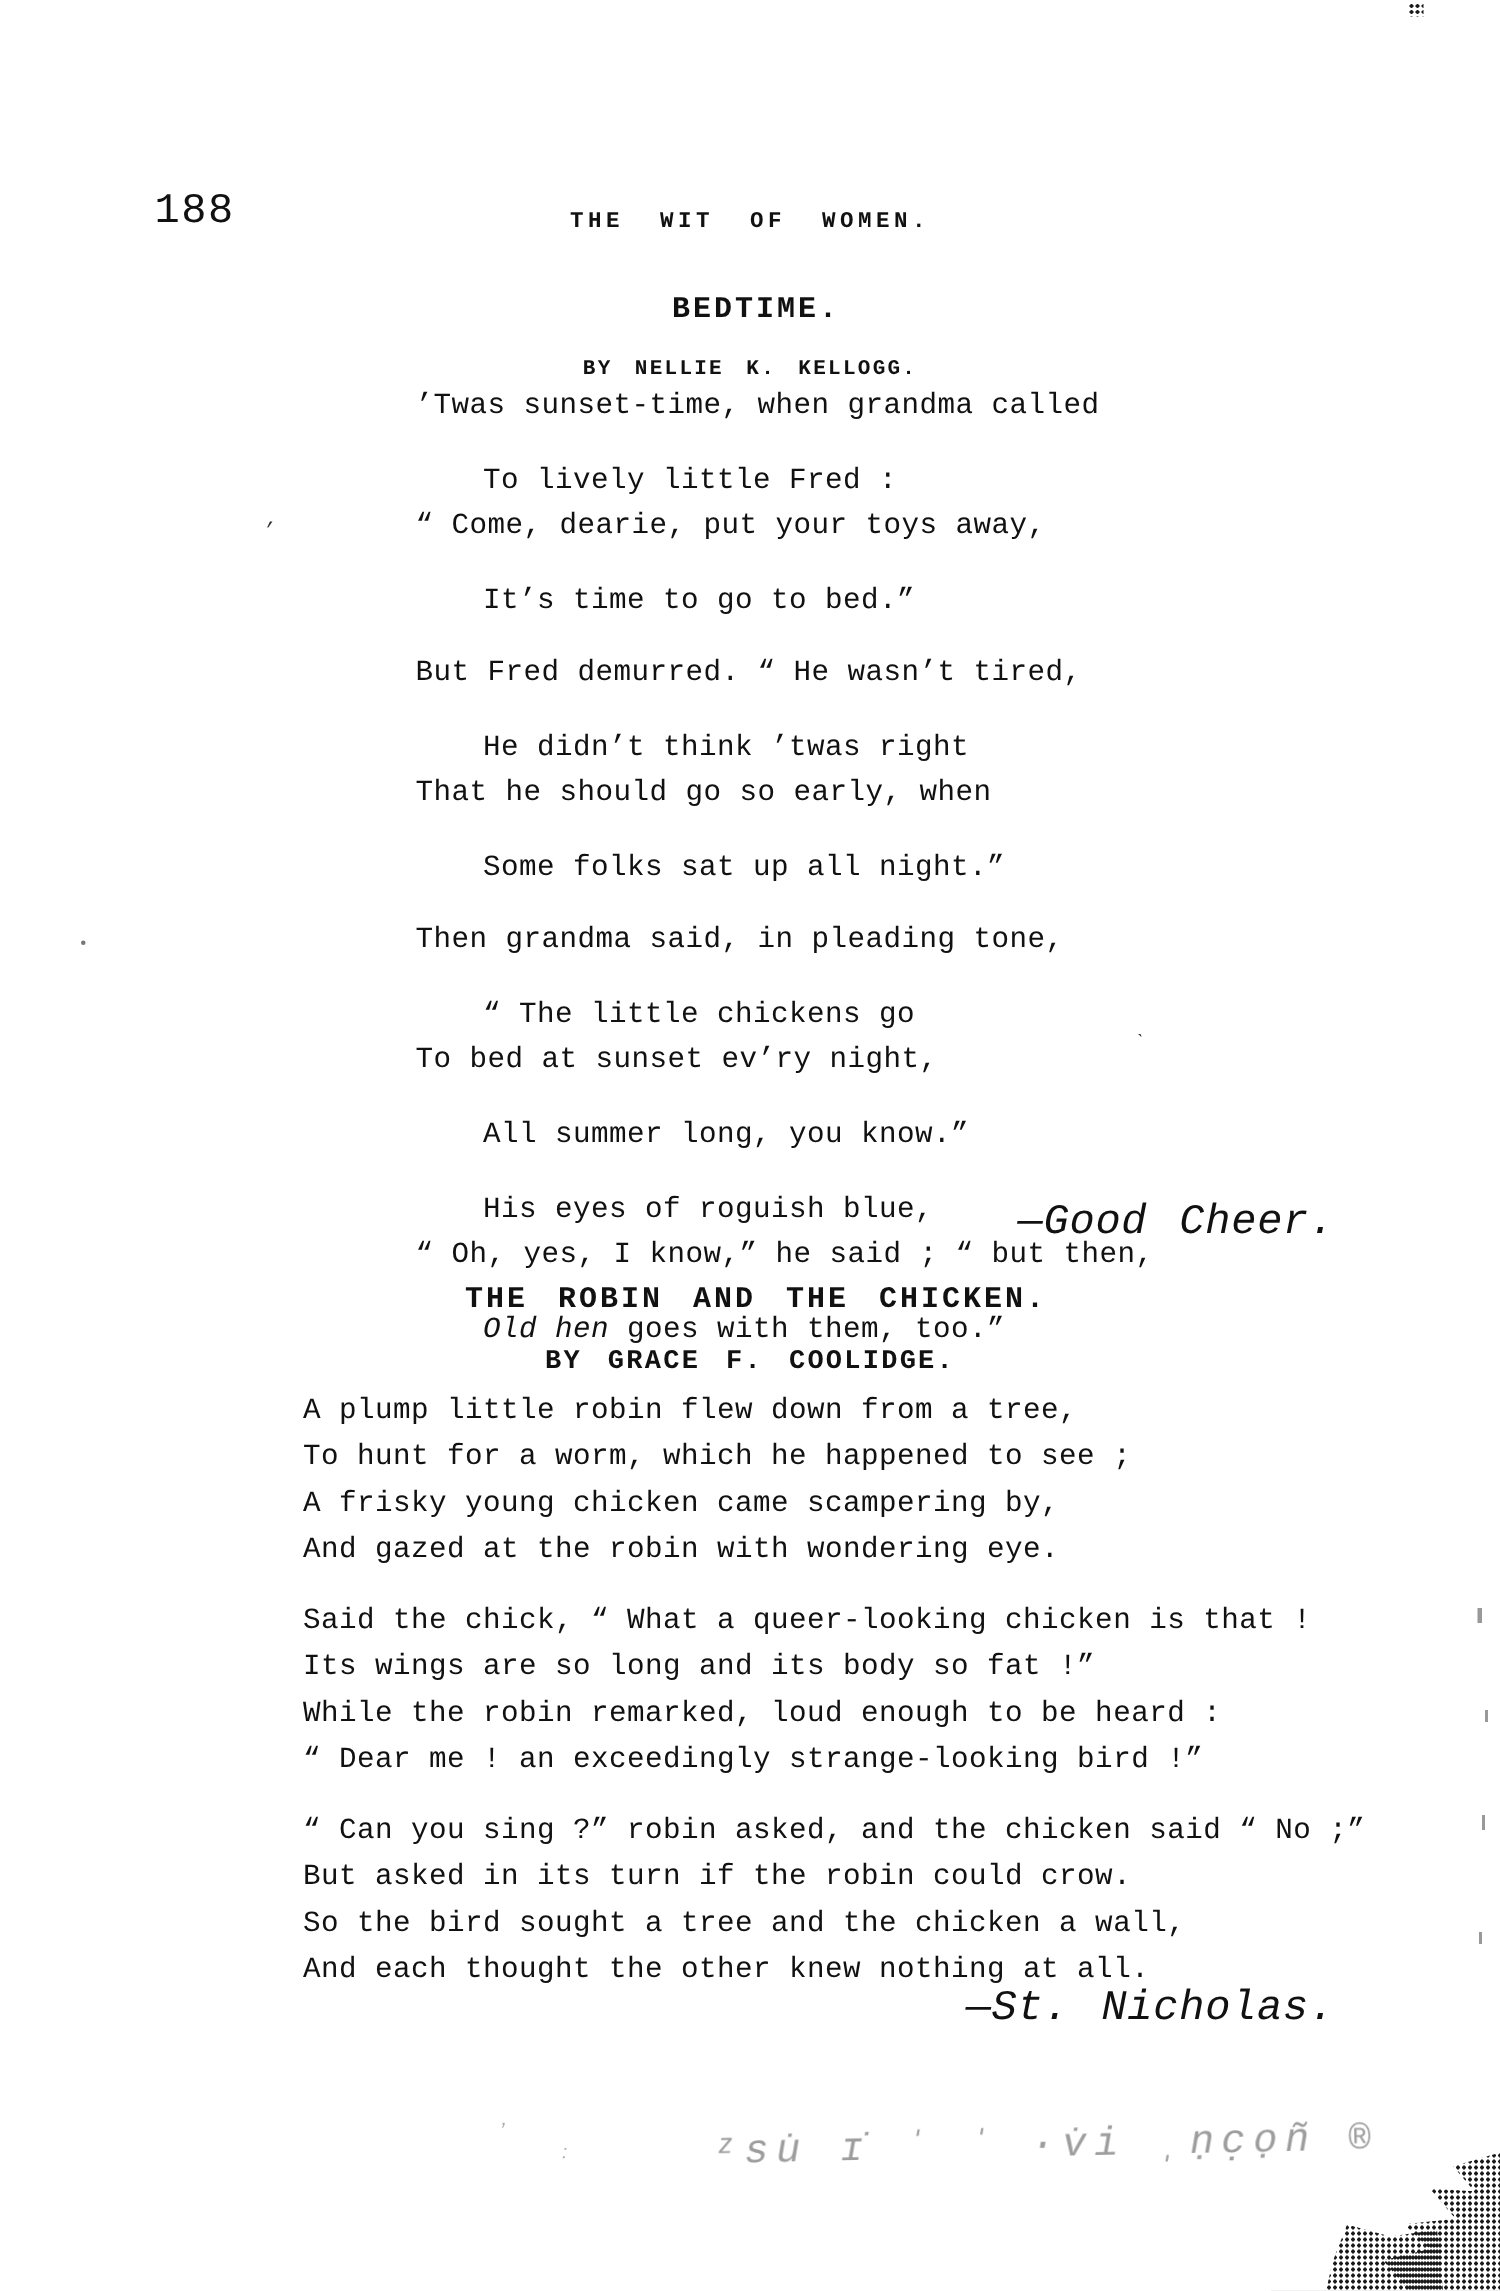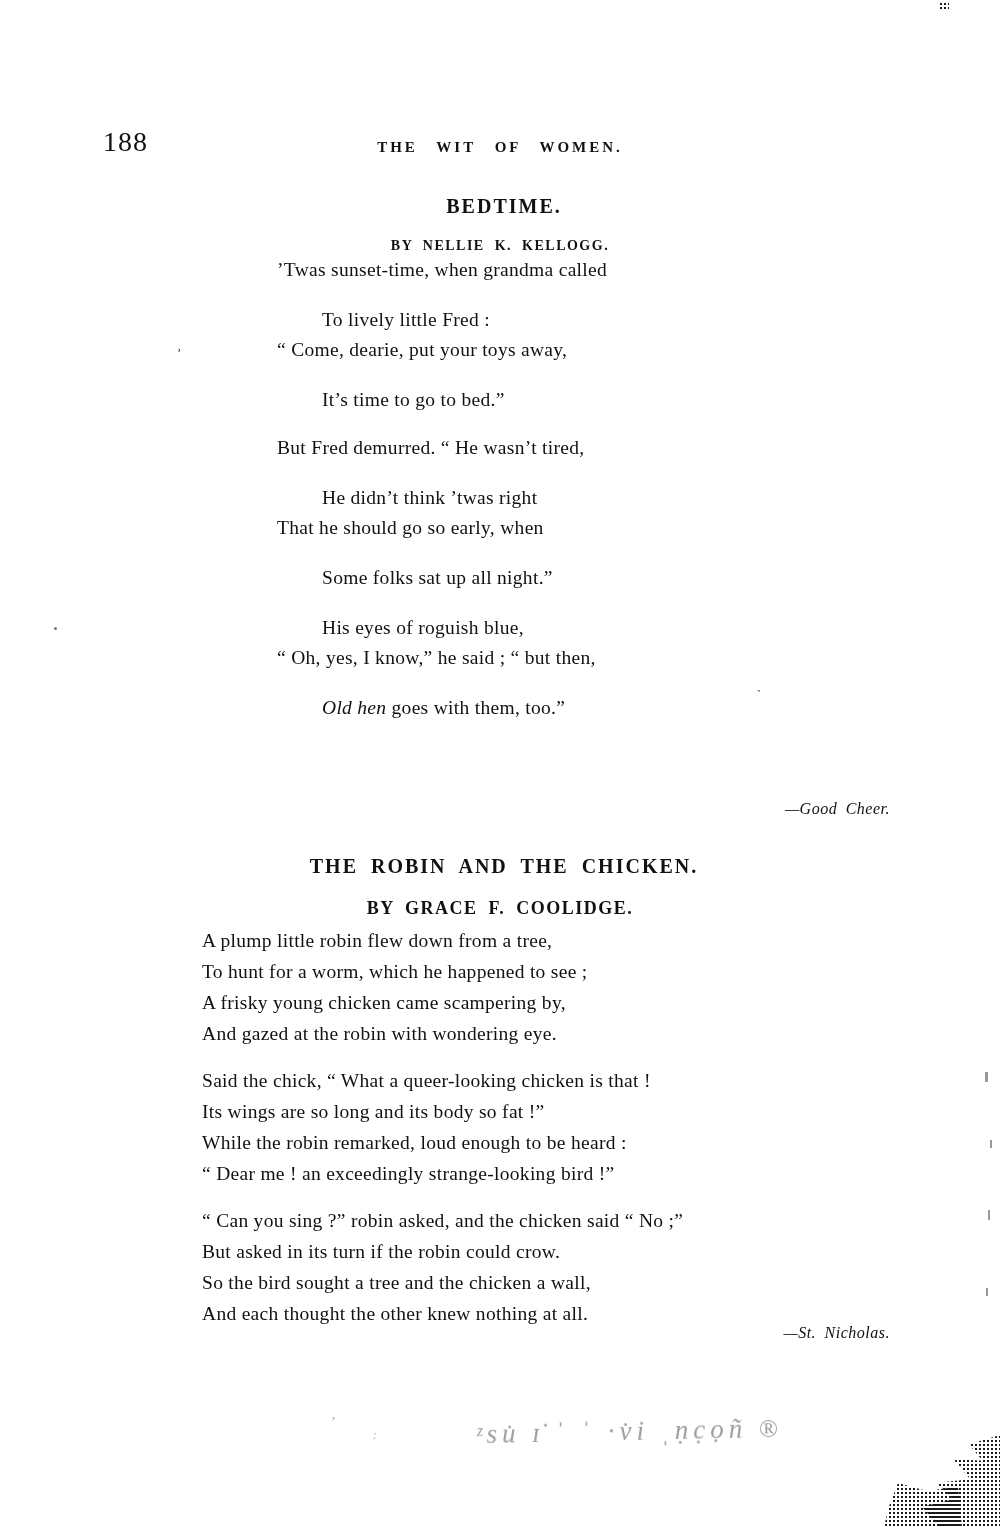--- a/index.html
+++ b/index.html
@@ -2,21 +2,21 @@
 <html><head>
 <meta charset="utf-8">
 <style>
   html, body { margin: 0; padding: 0; background: #e8e8e8; }
   .page {
     position: relative;
     width: 1000px;
     height: 1527px;
     margin: 0 auto;
     background: #ffffff;
-    font-family: Liberation Serif, serif;
+    font-family: Liberation Mono, monospace;
     color: #111;
     overflow: hidden;
   }
 
   
   .page-number {
     position: absolute;
     left: 103px;
     top: 126px;
     font-size: 28px;
@@ -72,21 +72,21 @@
   #p1-stanzas .stanza { margin-bottom: 18px; }
   #p2-stanzas { top: 925px; left: 202px; }
   #p2-stanzas .line { line-height: 31px; }
   #p2-stanzas .stanza { margin-bottom: 16px; }
   .line.indent { padding-left: 45px; margin-top: 20px; }
   .line em { font-style: italic; }
 
   .poem-attribution {
     position: absolute;
     right: 110px;
-    font-size: 16px;
+    font-size: 28px;
     font-style: italic;
     letter-spacing: 0.5px;
     word-spacing: 4px;
   }
   #p1-attr { top: 800px; }
   #p2-attr { top: 1324px; }
 
   
   .watermark-frag {
     position: absolute;
@@ -148,20 +148,26 @@
         <div class="line">“ Come, dearie, put your toys away,</div>
         <div class="line indent">It’s time to go to bed.”</div>
       </div>
       <div class="stanza">
         <div class="line">But Fred demurred.   “ He wasn’t tired,</div>
         <div class="line indent">He didn’t think ’twas right</div>
         <div class="line">That he should go so early, when</div>
         <div class="line indent">Some folks sat up all night.”</div>
       </div>
       <div class="stanza">
+        <div class="line">Then grandma said, in pleading tone,</div>
+        <div class="line indent">“ The little chickens go</div>
+        <div class="line">To bed at sunset ev’ry night,</div>
+        <div class="line indent">All summer long, you know.”</div>
+      </div>
+      <div class="stanza">
         <div class="line indent">His eyes of roguish blue,</div>
         <div class="line">“ Oh, yes, I know,” he said ; “ but then,</div>
         <div class="line indent"><em>Old hen</em> goes with them, too.”</div>
       </div>
     </div>
   <div class="poem-attribution" id="p1-attr">—Good Cheer.</div>
 
   <div class="poem-title" id="p2-title">THE ROBIN AND THE CHICKEN.</div>
   <div class="poem-byline" id="p2-byline">BY GRACE F. COOLIDGE.</div>
   <div class="stanzas" id="p2-stanzas">

